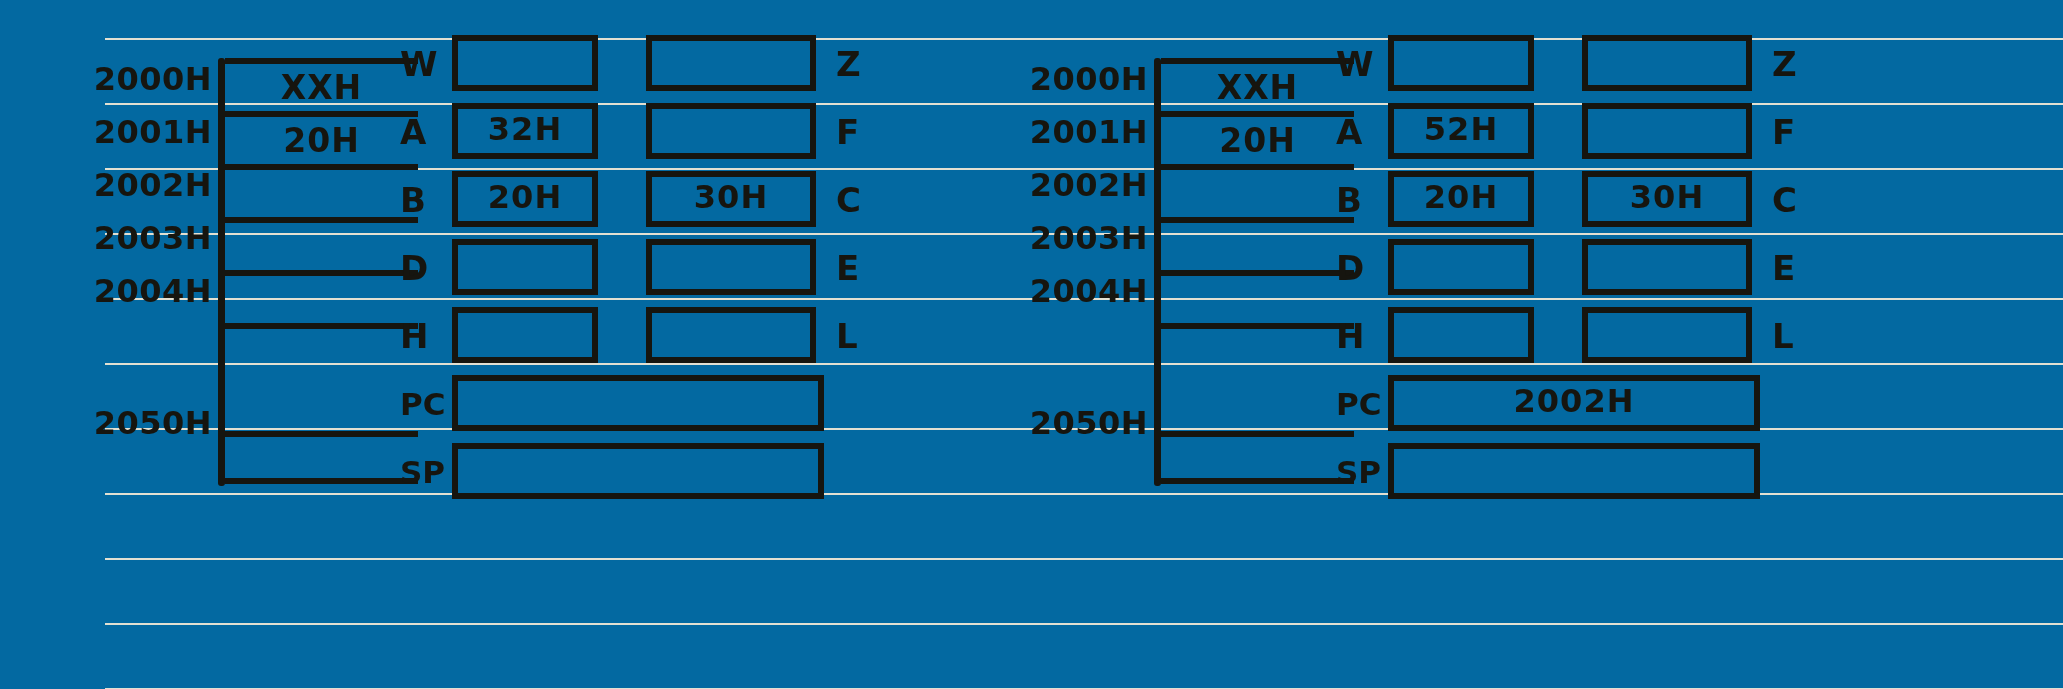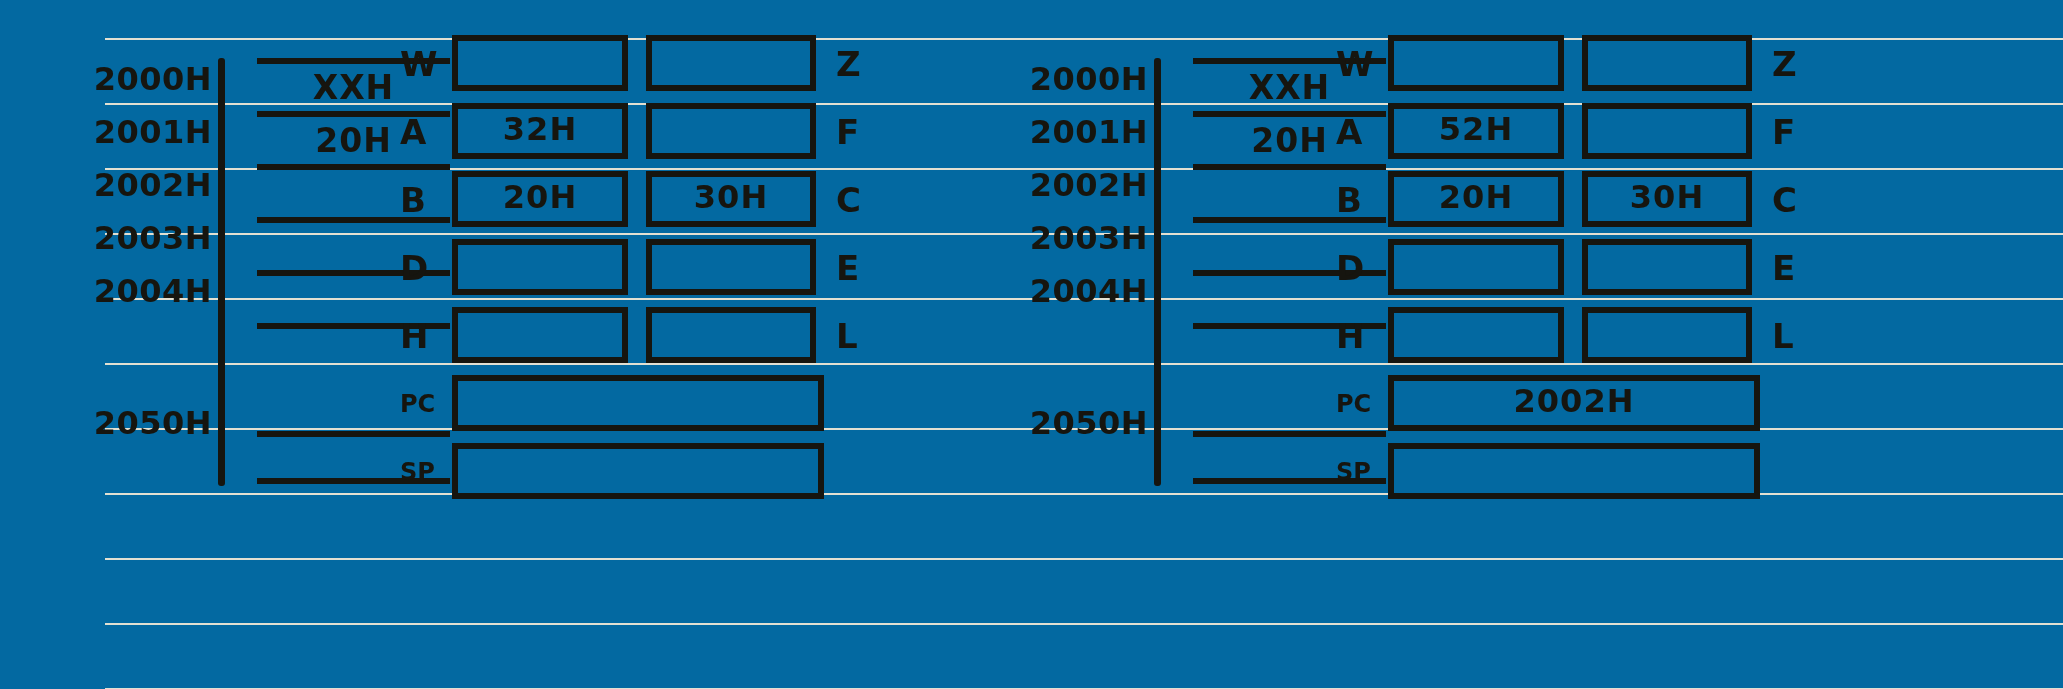--- a/index.html
+++ b/index.html
@@ -55,21 +55,20 @@
     width: 7px;
     height: 428px;
     background: #16150f;
     border-radius: 3px;
   }
   .mem-rows {
     position: absolute;
     left: 7px;
     top: 0;
     width: 193px;
-    padding-left: 32px;
   }
   .mem-row {
     position: relative;
     box-sizing: border-box;
     border-top: 6px solid #16150f;
     height: 53px;
   }
   .mem-row.gap { height: 108px; }
   .mem-row.last { border-bottom: 6px solid #16150f; }
   .mem-val {
@@ -110,30 +109,30 @@
     left: 0;
     top: 50%;
     transform: translateY(-50%);
     width: 46px;
     text-align: left;
     font-family: "DejaVu Sans", sans-serif;
     font-weight: 700;
     font-size: 34px;
     color: #16150f;
   }
-  .reg-label.pair { font-size: 24px; letter-spacing: 0px; }
+  .reg-label.pair { font-size: 31px; letter-spacing: 0px; }
   .reg-box {
     position: absolute;
     box-sizing: border-box;
     top: 5px;
     height: 56px;
     border: 6px solid #16150f;
     background: transparent;
   }
-  .reg-box.lo { left: 52px;  width: 176px; }
+  .reg-box.lo { left: 52px;  width: 146px; }
   .reg-box.hi { left: 246px; width: 170px; }
   .reg-box.wide { left: 52px; width: 372px; }
   .reg-val {
     position: absolute;
     left: 0;
     top: 50%;
     transform: translateY(-54%);
     width: 100%;
     text-align: center;
     font-family: "DejaVu Sans", sans-serif;

